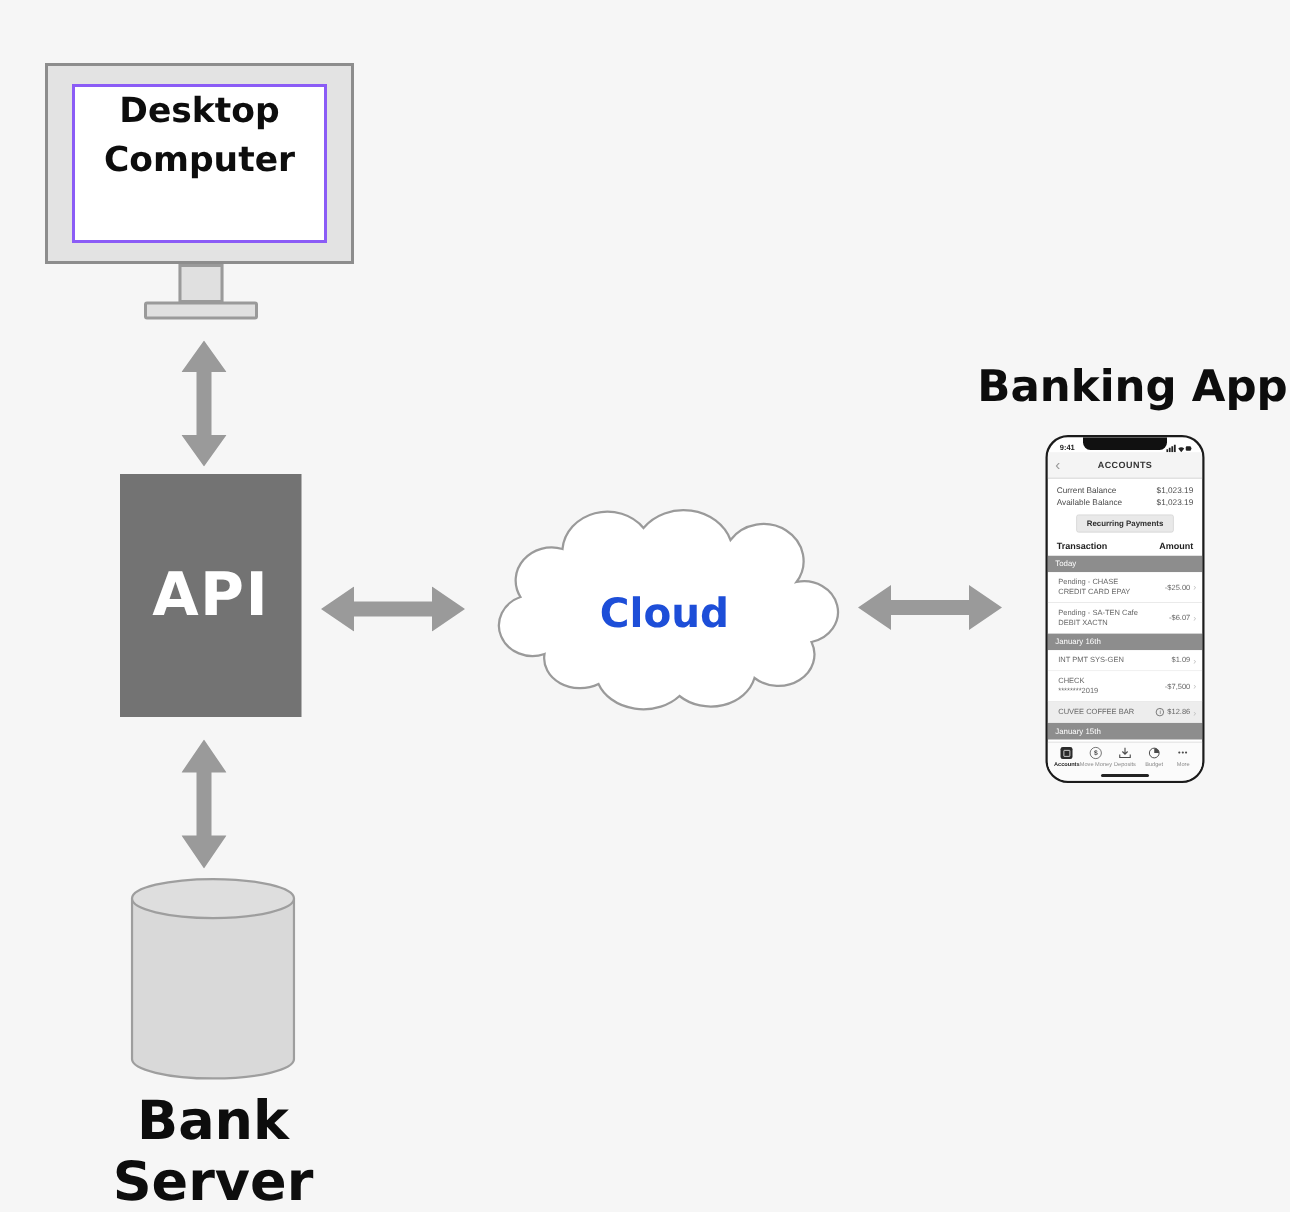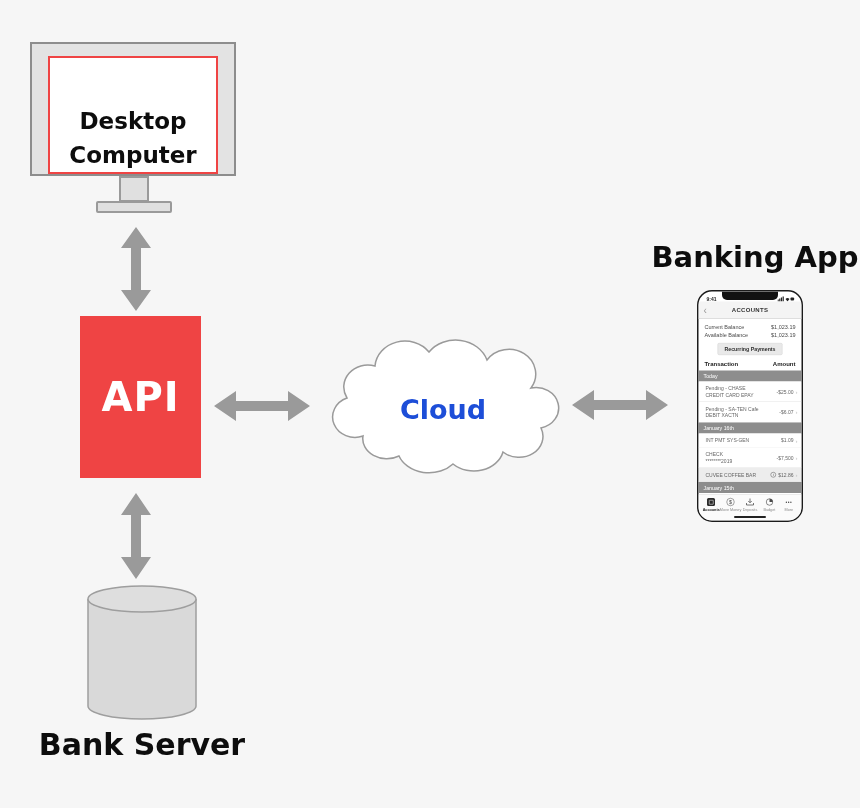--- a/index.html
+++ b/index.html
@@ -1,32 +1,32 @@
 <!DOCTYPE html>
 <html><head>
 <meta charset="utf-8">
 <style>
   html,body{margin:0;padding:0;}
   body{font-family:"Liberation Sans",sans-serif;}
   .canvas{position:relative;width:860px;height:808px;background:#f6f6f6;overflow:hidden;}
 
   
   .monitor-bezel{position:absolute;left:30px;top:42px;width:206px;height:134px;background:#e3e3e3;border:2px solid #8d8d8d;box-sizing:border-box;}
-  .monitor-screen{position:absolute;left:48px;top:56px;width:170px;height:118px;background:#ffffff;border:2px solid #ef4444;box-sizing:border-box;display:flex;align-items:flex-end;justify-content:center;text-align:center;}
+  .monitor-screen{position:absolute;left:48px;top:56px;width:170px;height:106px;background:#ffffff;border:2px solid #8b5cf6;box-sizing:border-box;display:flex;align-items:flex-start;justify-content:center;text-align:center;}
   .monitor-screen .node-label{font-family:"DejaVu Sans",sans-serif;font-weight:700;font-size:23px;line-height:1.45;color:#0d0d0d;}
   .monitor-neck{position:absolute;left:119px;top:176px;width:30px;height:26px;background:#e0e0e0;border:2px solid #9a9a9a;box-sizing:border-box;}
   .monitor-base{position:absolute;left:96px;top:201px;width:76px;height:12px;background:#e0e0e0;border:2px solid #9a9a9a;border-radius:2px;box-sizing:border-box;}
 
   
-  .api-box{position:absolute;left:80px;top:316px;width:121px;height:162px;background:#ef4444;display:flex;align-items:center;justify-content:center;}
+  .api-box{position:absolute;left:80px;top:316px;width:121px;height:162px;background:#737373;display:flex;align-items:center;justify-content:center;}
   .api-box .node-label{font-family:"DejaVu Sans",sans-serif;font-weight:700;font-size:40px;color:#ffffff;letter-spacing:1px;}
 
   
   .cylinder{position:absolute;left:87px;top:585px;}
-  .bank-server-label{position:absolute;left:30px;top:727px;width:224px;text-align:center;font-family:"DejaVu Sans",sans-serif;font-weight:700;font-size:30px;color:#0d0d0d;}
+  .bank-server-label{position:absolute;left:30px;top:727px;width:224px;text-align:center;font-family:"DejaVu Sans",sans-serif;font-weight:700;font-size:36px;color:#0d0d0d;}
 
   
   .cloud{position:absolute;left:317px;top:336px;width:252px;height:147px;}
   .cloud svg{position:absolute;left:0;top:0;}
   .cloud .node-label{position:absolute;left:0;top:0;width:100%;height:100%;display:flex;align-items:center;justify-content:center;font-family:"DejaVu Sans",sans-serif;font-weight:700;font-size:27px;color:#1d4ed8;}
 
   
   .arrow{position:absolute;}
 
   

